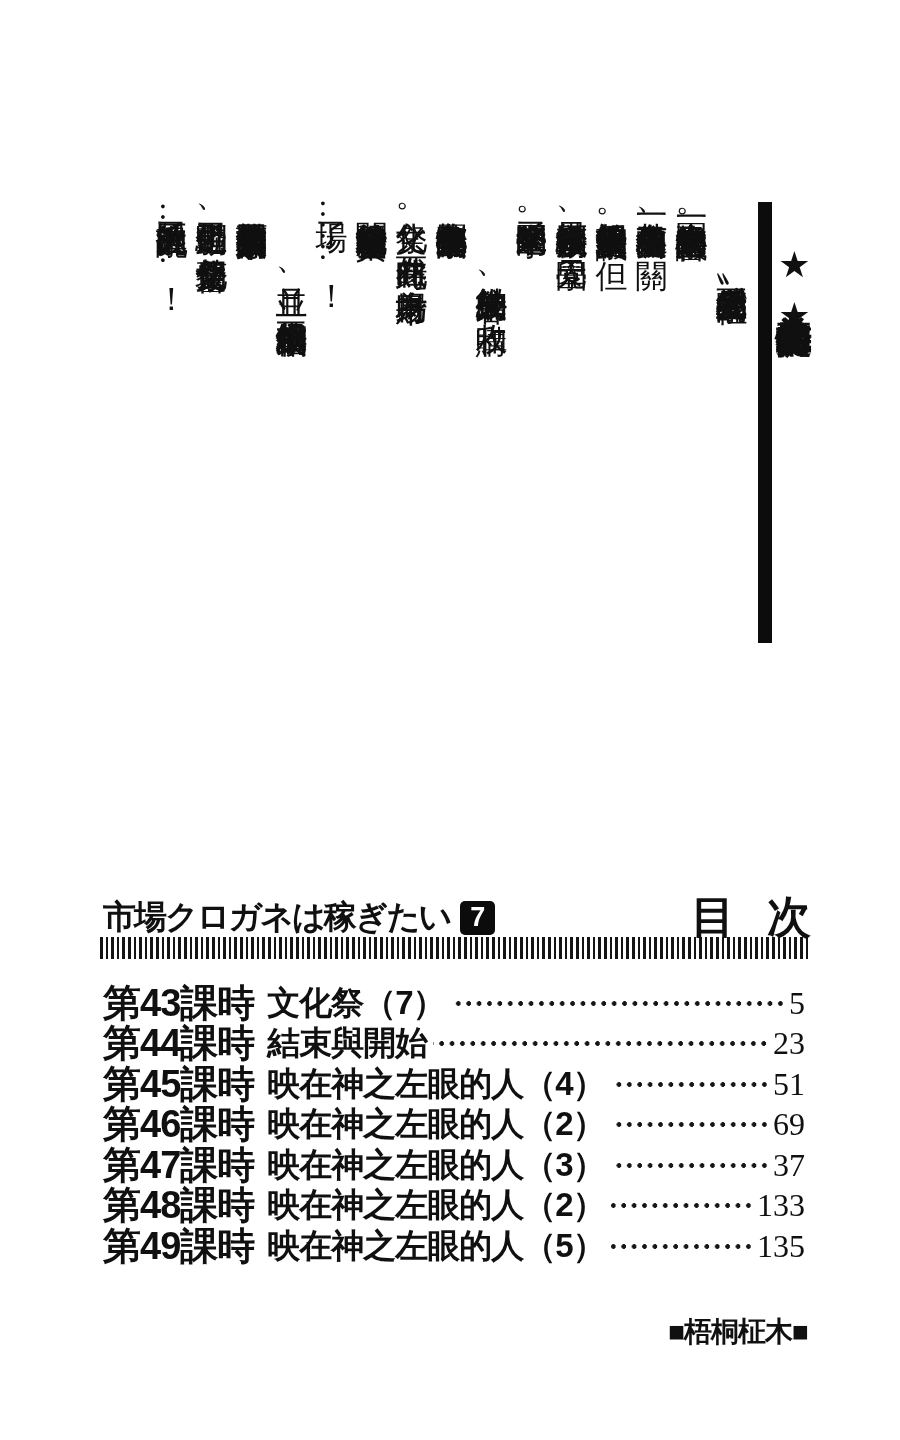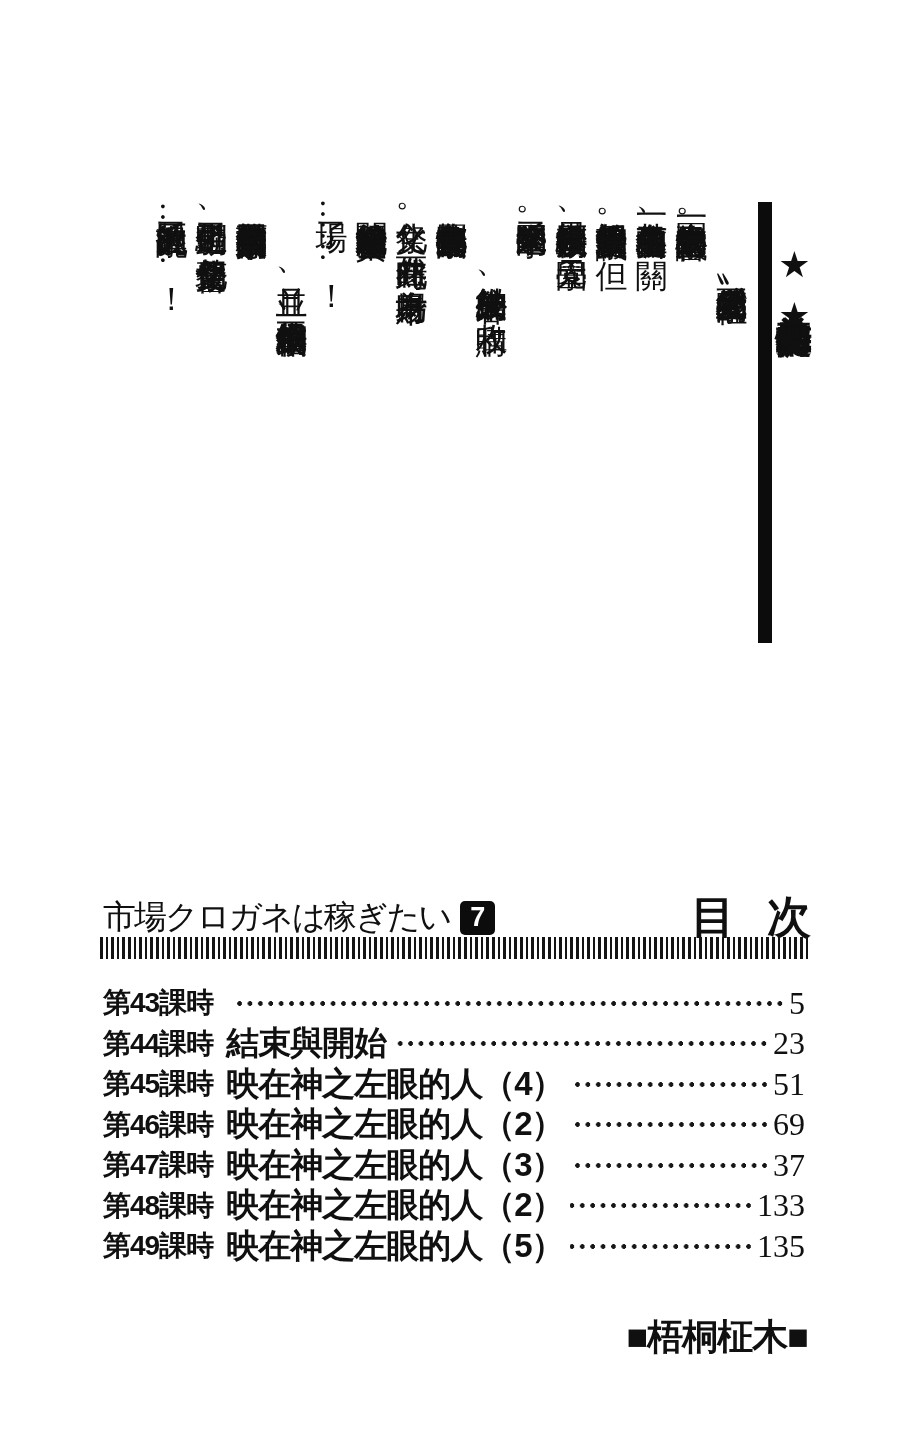--- a/index.html
+++ b/index.html
@@ -33,21 +33,21 @@
     letter-spacing:0.5px;
     white-space:nowrap;
     width:40px;
   }
   
   .toc-head{
     position:absolute;left:103px;top:888px;width:702px;
     display:flex;align-items:center;
   }
   .series-title{
-    font-weight:400;font-size:33px;letter-spacing:-2px;white-space:nowrap;
+    font-weight:700;font-size:33px;letter-spacing:-2px;white-space:nowrap;
   }
   .vol-badge{
     margin-left:10px;
     width:35px;height:34px;border-radius:5px;
     background:#0c0c0c;color:#ffffff;
     display:inline-flex;align-items:center;justify-content:center;
     font-weight:700;font-size:27px;flex:0 0 auto;
   }
   .toc-label{
     margin-left:auto;
@@ -59,40 +59,40 @@
   }
   
   .toc-list{
     position:absolute;left:103px;top:983px;width:702px;
     margin:0;padding:0;list-style:none;
   }
   .toc-row{
     display:flex;align-items:center;height:40.5px;
   }
   .chap-no{
-    font-weight:700;font-size:28px;letter-spacing:-1px;white-space:nowrap;
+    font-weight:700;font-size:38px;letter-spacing:-1px;white-space:nowrap;
     margin-right:13px;
   }
   .chap-title{
     font-weight:700;font-size:33px;letter-spacing:-1px;white-space:nowrap;
   }
   .leader{
     flex:1 1 auto;height:7px;align-self:center;
     margin:0 2px 0 6px;
     background-image:radial-gradient(circle at 3.5px 3.5px,#161616 2.1px,transparent 2.6px);
     background-size:10.4px 7px;background-repeat:repeat-x;background-position:right center;
   }
   .page-num{
     font-family:"Liberation Serif","DejaVu Serif",serif;
     font-size:32px;white-space:nowrap;text-align:right;
   }
   
   .author{
     position:absolute;right:92px;top:1313px;
-    font-weight:700;font-size:36px;letter-spacing:-1px;white-space:nowrap;
+    font-weight:700;font-size:28px;letter-spacing:-1px;white-space:nowrap;
   }
 </style>
 </head>
 <body>
 
 <div class="page">
 
   <section>
     <div class="syn-bar"></div>
     <div class="syn-header">★上卷為止的前情提要★</div>
@@ -121,20 +121,21 @@
         <span>7</span>
       </span>
     <span class="toc-label">目　次</span>
   </header>
 
   <div class="stripe"></div>
 
   <ol class="toc-list">
     <li class="toc-row">
       <span class="chap-no">第43課時</span>
+      <span class="chap-title">文化祭（7）</span>
       <span class="leader"></span>
       <span class="page-num">5</span>
     </li>
     <li class="toc-row">
       <span class="chap-no">第44課時</span>
       <span class="chap-title">結束與開始</span>
       <span class="leader"></span>
       <span class="page-num">23</span>
     </li>
     <li class="toc-row">

